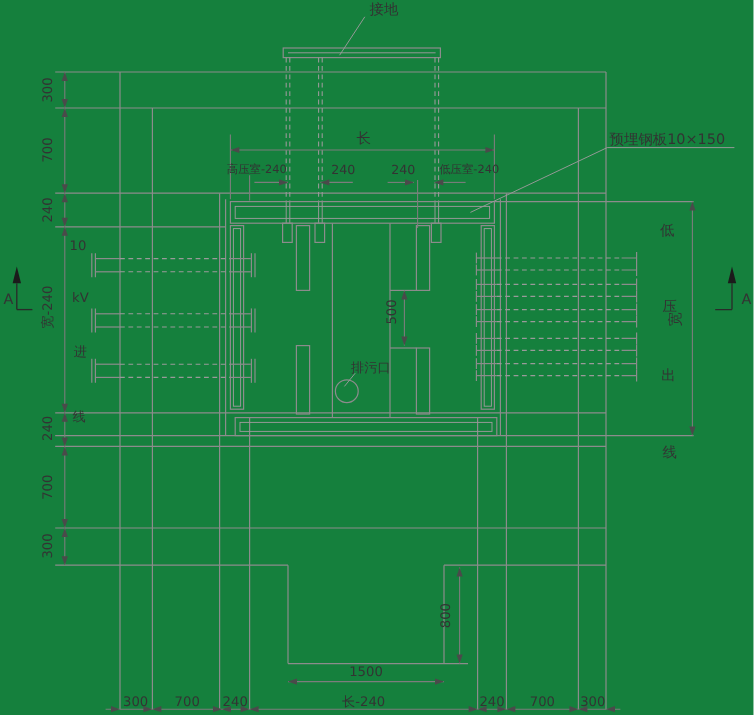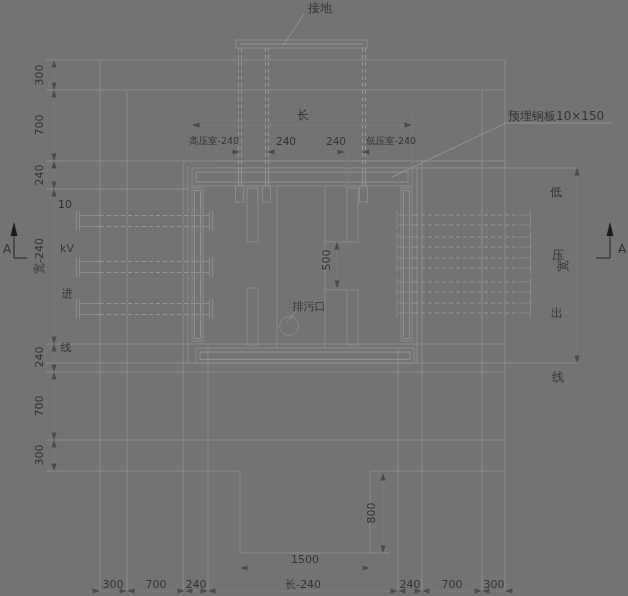--- a/index.html
+++ b/index.html
@@ -1,16 +1,16 @@
 <!DOCTYPE html>
 <html><head>
 <meta charset="utf-8">
 <style>
   html,body{margin:0;padding:0;background:#fff;}
-  .page{width:628px;height:596px;position:relative;background:#737373;overflow:hidden;
+  .page{width:628px;height:596px;position:relative;background:#15803d;overflow:hidden;
         font-family:"DejaVu Sans","Liberation Sans",sans-serif;}
   svg text{font-family:"DejaVu Sans","Liberation Sans",sans-serif;fill:#333;}
   .st{stroke:#8c8c8c;stroke-width:1;fill:none;}
   .stThin{stroke:#9a9a9a;stroke-width:0.8;fill:none;}
   .dash{stroke:#9a9a9a;stroke-width:0.9;fill:none;stroke-dasharray:4 3;}
   .dim{stroke:#7d7d7d;stroke-width:0.9;fill:none;}
   .arr{fill:#4a4a4a;stroke:none;}
   .secArr{fill:#1b1b1b;stroke:none;}
   .secLn{stroke:#2a2a2a;stroke-width:1.1;fill:none;}
   .t11{font-size:11px;}

